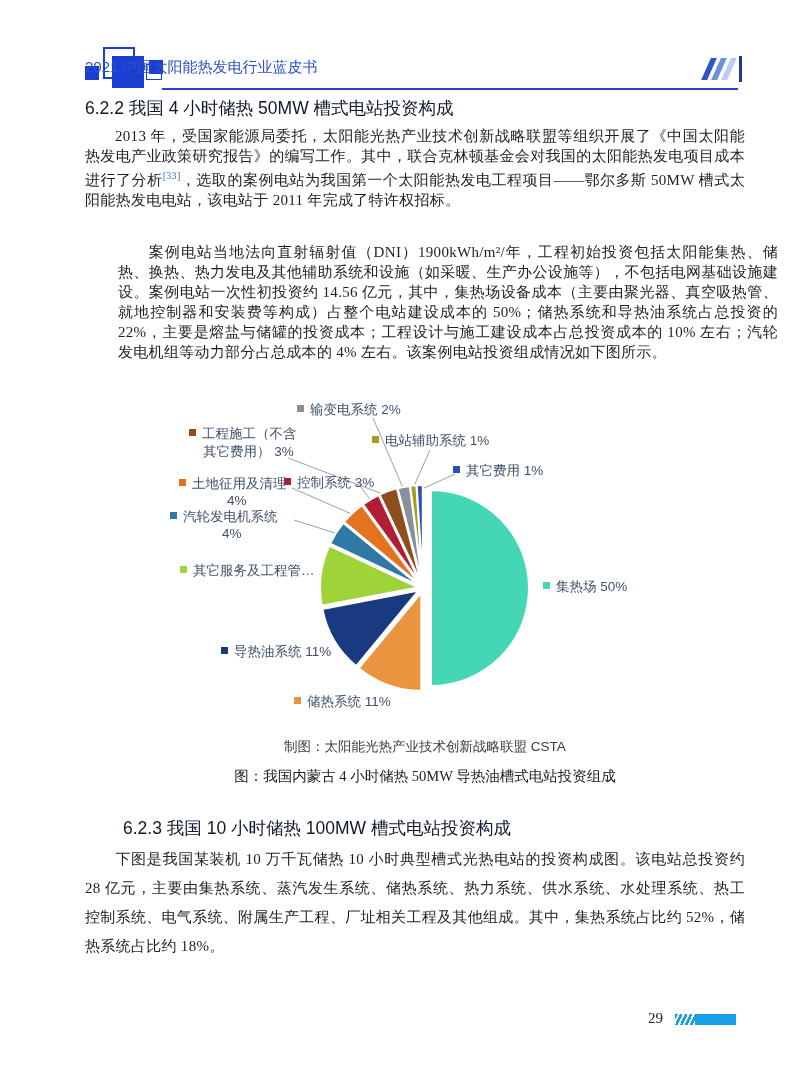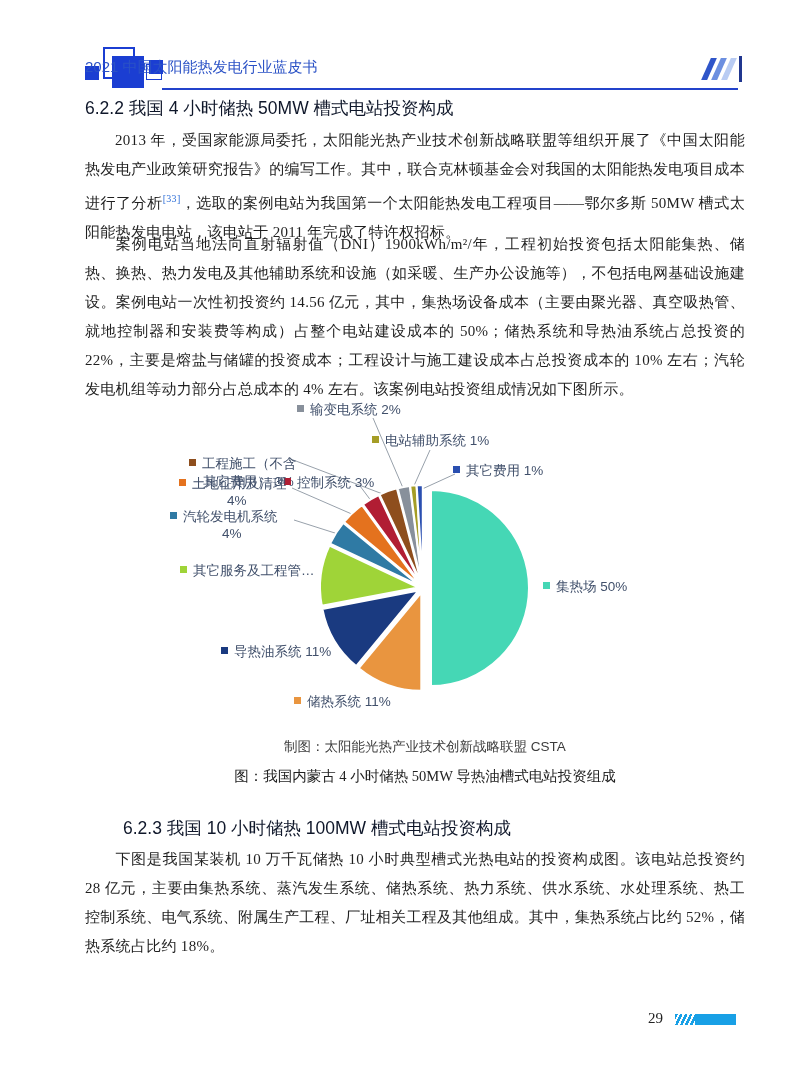--- a/index.html
+++ b/index.html
@@ -22,24 +22,24 @@
   .s2{left:11px;background:#6c8fe0;}
   .s3{left:21px;background:#b9ccf3;}
   .vbar{position:absolute;left:34px;top:0;width:2.5px;height:26px;background:#20368f;}
   .hdr-rule{position:absolute;left:77px;top:43px;width:576px;height:2px;background:#2343cb;}
   
   .h-section{position:absolute;left:85px;width:660px;
     font-family:"Liberation Sans", sans-serif;font-size:17.5px;font-weight:500;color:#0f172a;}
   .h622{top:96px;}
   .h623{top:816px;margin-left:38px;}
   .para{position:absolute;left:85px;width:660px;text-align:justify;
-    font-size:15px;line-height:29px;letter-spacing:.3px;}
+    font-size:15px;line-height:20px;letter-spacing:.3px;}
   .para .indent{display:inline-block;width:2em;}
   .p1{top:126px;}
-  .p2{top:230px;}
+  .p2{top:242px;margin-left:33px;}
   .p3{top:845px;line-height:29px;}
   .ref{color:#2e6fd8;font-size:10px;vertical-align:super;}
   
   .chart{position:absolute;left:70px;top:398px;width:660px;height:332px;}
   .chart svg{position:absolute;left:0;top:0;}
   .callout{position:absolute;white-space:nowrap;
     font-family:"Liberation Sans", sans-serif;font-size:13.5px;color:#41506b;}
   .callout .mk{display:inline-block;width:7px;height:7px;margin-right:6px;vertical-align:2px;background:#999;}
   .callout .l2{display:block;}
   .credit{position:absolute;left:85px;top:738px;width:680px;text-align:center;
@@ -101,21 +101,21 @@
         <path d="M 348.8 187.3 L 260.1 145.6 A 98 98 0 0 1 273.3 124.9 Z" fill="#2f7aa4" stroke="#ffffff" stroke-width="2"></path>
         <path d="M 349.6 186.4 L 274.1 123.9 A 98 98 0 0 1 292.0 107.1 Z" fill="#e4721e" stroke="#ffffff" stroke-width="2"></path>
         <path d="M 350.5 185.7 L 292.9 106.4 A 98 98 0 0 1 308.7 97.0 Z" fill="#b11d33" stroke="#ffffff" stroke-width="2"></path>
         <path d="M 351.3 185.3 L 309.6 96.6 A 98 98 0 0 1 326.9 90.4 Z" fill="#8e4e1d" stroke="#ffffff" stroke-width="2"></path>
         <path d="M 352.1 185.1 L 327.7 90.2 A 98 98 0 0 1 339.8 87.9 Z" fill="#88909b" stroke="#ffffff" stroke-width="2"></path>
         <path d="M 352.5 185.0 L 340.2 87.8 A 98 98 0 0 1 346.4 87.2 Z" fill="#a59d26" stroke="#ffffff" stroke-width="2"></path>
         <path d="M 352.8 185.0 L 346.7 87.2 A 98 98 0 0 1 352.8 87.0 Z" fill="#2a4fb0" stroke="#ffffff" stroke-width="2"></path>
       </svg>
 
     <div class="callout" style="left:227px;top:3px;"><span class="mk" style="background: rgb(136, 144, 155);"></span><span>输变电系统 2%</span></div>
-    <div class="callout" style="left:119px;top:27px;margin-top:30px;"><span class="mk" style="background: rgb(142, 78, 29);"></span><span>工程施工（不含</span><span class="l2" style="padding-left:14px;">其它费用） 3%</span></div>
+    <div class="callout" style="left:119px;top:27px;"><span class="mk" style="background: rgb(142, 78, 29);"></span><span>工程施工（不含</span><span class="l2" style="padding-left:14px;">其它费用） 3%</span></div>
     <div class="callout" style="left:302px;top:34px;"><span class="mk" style="background: rgb(165, 157, 38);"></span><span>电站辅助系统 1%</span></div>
     <div class="callout" style="left:383px;top:64px;"><span class="mk" style="background: rgb(42, 79, 176);"></span><span>其它费用 1%</span></div>
     <div class="callout" style="left:214px;top:76px;"><span class="mk" style="background: rgb(177, 29, 51);"></span><span>控制系统 3%</span></div>
     <div class="callout" style="left:109px;top:77px;"><span class="mk" style="background: rgb(228, 114, 30);"></span><span>土地征用及清理</span><span class="l2" style="padding-left:48px;">4%</span></div>
     <div class="callout" style="left:100px;top:110px;"><span class="mk" style="background: rgb(47, 122, 164);"></span><span>汽轮发电机系统</span><span class="l2" style="padding-left:52px;">4%</span></div>
     <div class="callout" style="left:110px;top:164px;"><span class="mk" style="background: rgb(159, 212, 56);"></span><span>其它服务及工程管…</span></div>
     <div class="callout" style="left:151px;top:245px;"><span class="mk" style="background: rgb(26, 58, 128);"></span><span>导热油系统 11%</span></div>
     <div class="callout" style="left:224px;top:295px;"><span class="mk" style="background: rgb(233, 149, 63);"></span><span>储热系统 11%</span></div>
     <div class="callout" style="left:473px;top:180px;"><span class="mk" style="background: rgb(69, 215, 181);"></span><span>集热场 50%</span></div>
   </div>

